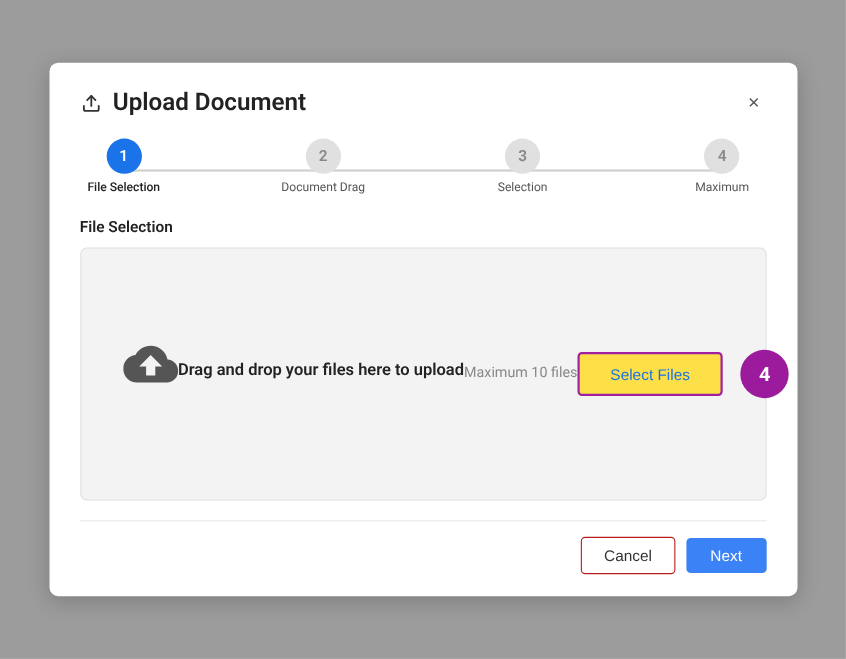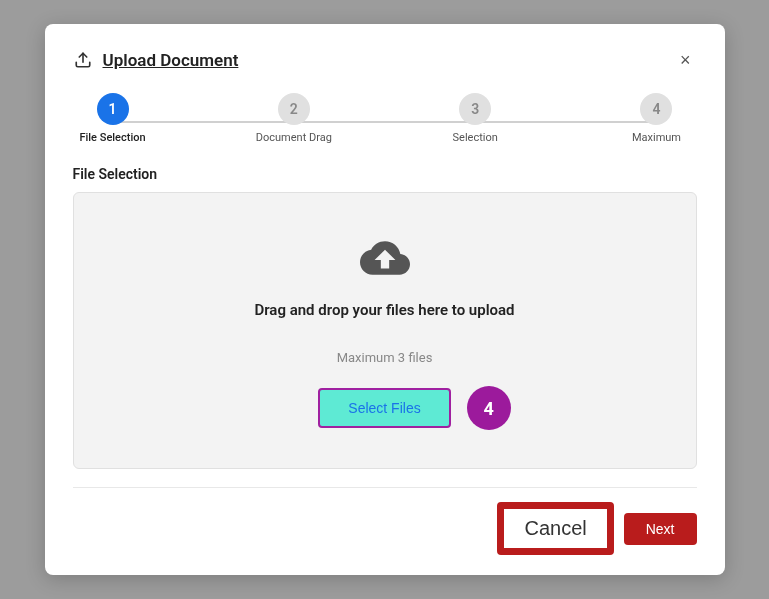--- a/index.html
+++ b/index.html
@@ -29,25 +29,25 @@
       position: relative;
     }
     .modal-header {
       display: flex;
       align-items: center;
       justify-content: space-between;
       margin-bottom: 20px;
     }
     .modal-title {
       display: flex;
+      align-items: center;
       gap: 10px;
-      font-size: 17px;
+      font-size: 22px;
       font-weight: 600;
       color: #222;
-      text-decoration: underline;
     }
     .upload-icon-header {
       width: 20px;
       height: 20px;
       display: flex;
       align-items: center;
       justify-content: center;
       color: #333;
     }
     .close-btn {
@@ -122,21 +122,21 @@
       color: #222;
       margin-bottom: 10px;
     }
 
     
     .drop-zone {
       background: #f3f3f3;
       border-radius: 6px;
       border: 1px solid #e0e0e0;
       display: flex;
-      flex-direction: column;
+      flex-direction: row;
       align-items: center;
       justify-content: center;
       padding: 40px 20px;
       min-height: 230px;
       position: relative;
     }
     .upload-cloud-icon {
       margin-bottom: 14px;
       color: #555;
     }
@@ -154,21 +154,21 @@
       margin-bottom: 20px;
     }
     .select-files-area {
       display: flex;
       align-items: center;
       gap: 16px;
       position: relative;
     }
     .select-files-btn {
       border: 2px solid #a020a0;
-      background: #5eead4;
+      background: #fde047;
       color: #1a73e8;
       border-radius: 4px;
       padding: 10px 28px;
       font-size: 14px;
       font-weight: 500;
       cursor: pointer;
       outline: none;
     }
     .annotation-badge {
       width: 44px;
@@ -192,29 +192,29 @@
       display: flex;
       justify-content: flex-end;
       align-items: center;
       gap: 10px;
       margin-top: 18px;
       padding-top: 14px;
       border-top: 1px solid #e8e8e8;
     }
     .btn-cancel {
       background: #fff;
-      border: 7px solid #b91c1c;
+      border: 1px solid #b91c1c;
       color: #333;
       border-radius: 4px;
       padding: 8px 20px;
-      font-size: 20px;
+      font-size: 14px;
       cursor: pointer;
     }
     .btn-next {
-      background: #b91c1c;
+      background: #3b82f6;
       border: none;
       color: #fff;
       border-radius: 4px;
       padding: 8px 22px;
       font-size: 14px;
       cursor: not-allowed;
     }
   </style>
 </head>
 <body>
@@ -274,21 +274,21 @@
       <div class="upload-cloud-icon">
         <svg width="50" height="50" viewBox="0 0 24 24" fill="#555" xmlns="http://www.w3.org/2000/svg">
           <path d="M19.35 10.04C18.67 6.59 15.64 4 12 4 9.11 4 6.6 5.64 5.35 8.04 2.34 8.36 0 10.91 0 14c0 3.31 2.69 6 6 6h13c2.76 0 5-2.24 5-5 0-2.64-2.05-4.78-4.65-4.96zM14 13v4h-4v-4H7l5-5 5 5h-3z"></path>
         </svg>
       </div>
 
       <div class="drop-text-main">Drag and drop your files here to upload</div>
 
       <div class="drop-text-sub">
         <br>
-        <span>Maximum 3 files</span>
+        <span>Maximum 10 files</span>
       </div>
 
       <div class="select-files-area">
         <button class="select-files-btn">Select Files</button>
         <div class="annotation-badge">4</div>
       </div>
     </div>
 
     <div class="modal-footer">
       <button class="btn-cancel">Cancel</button>

